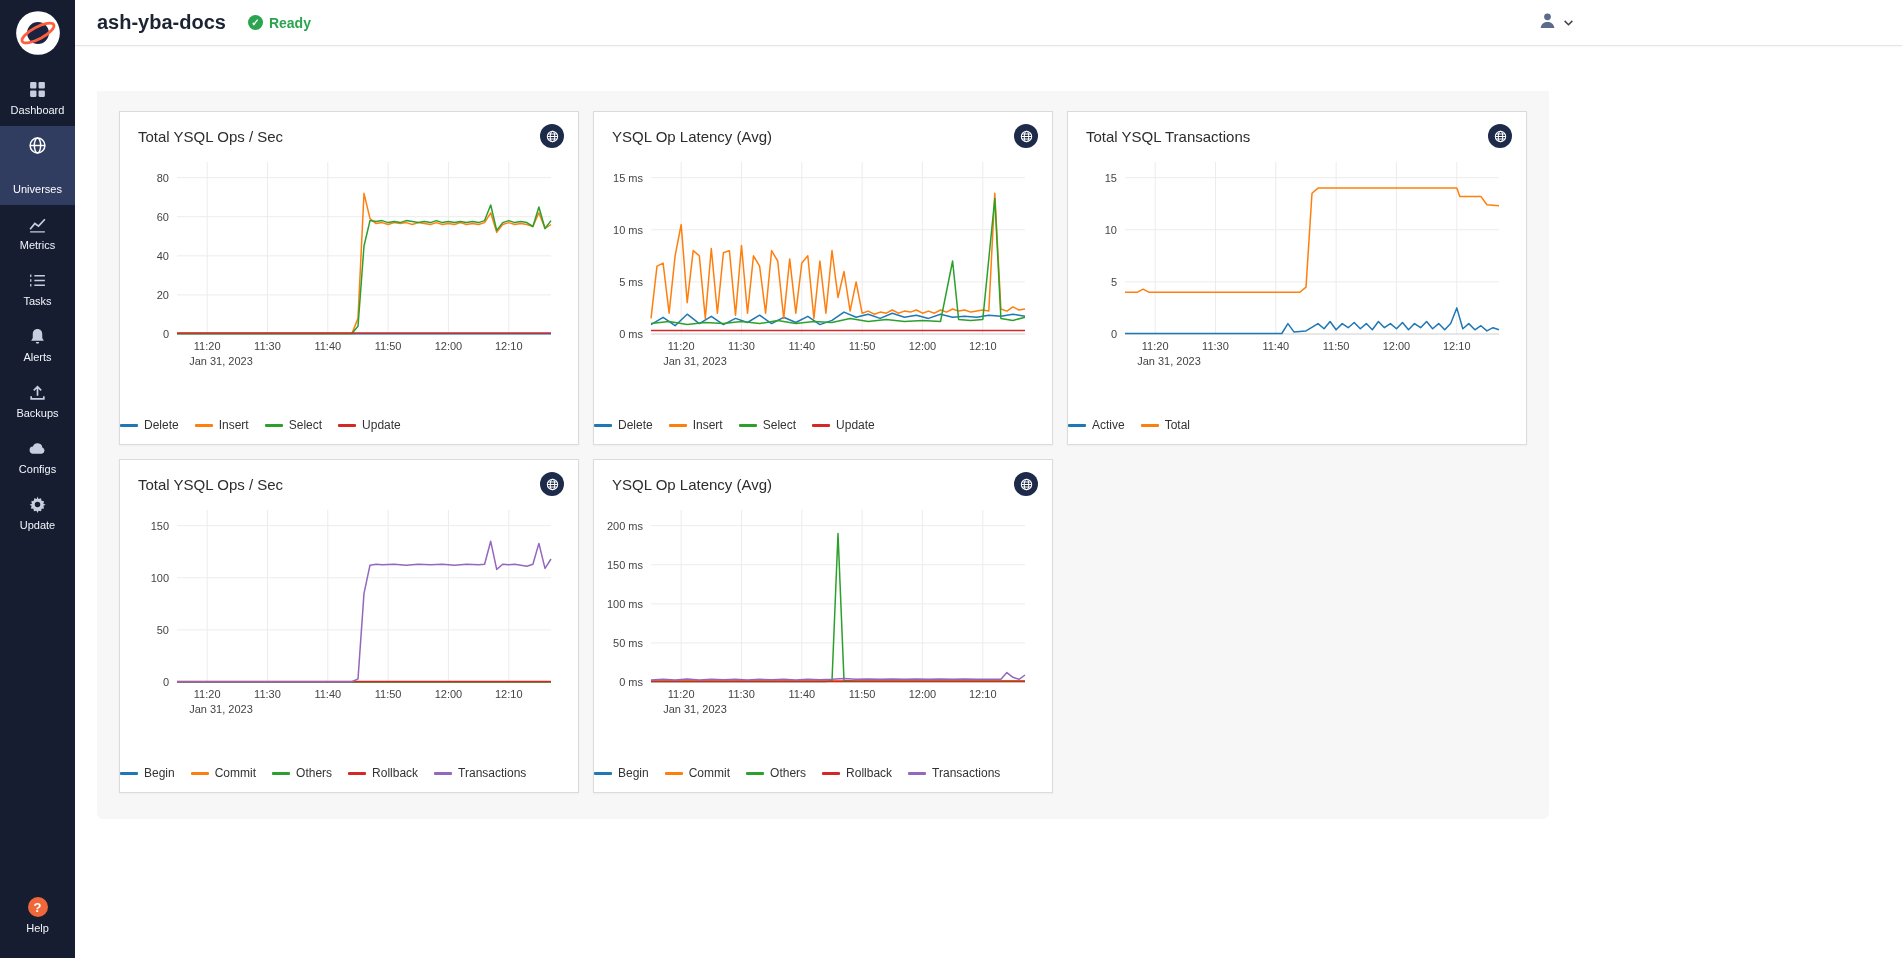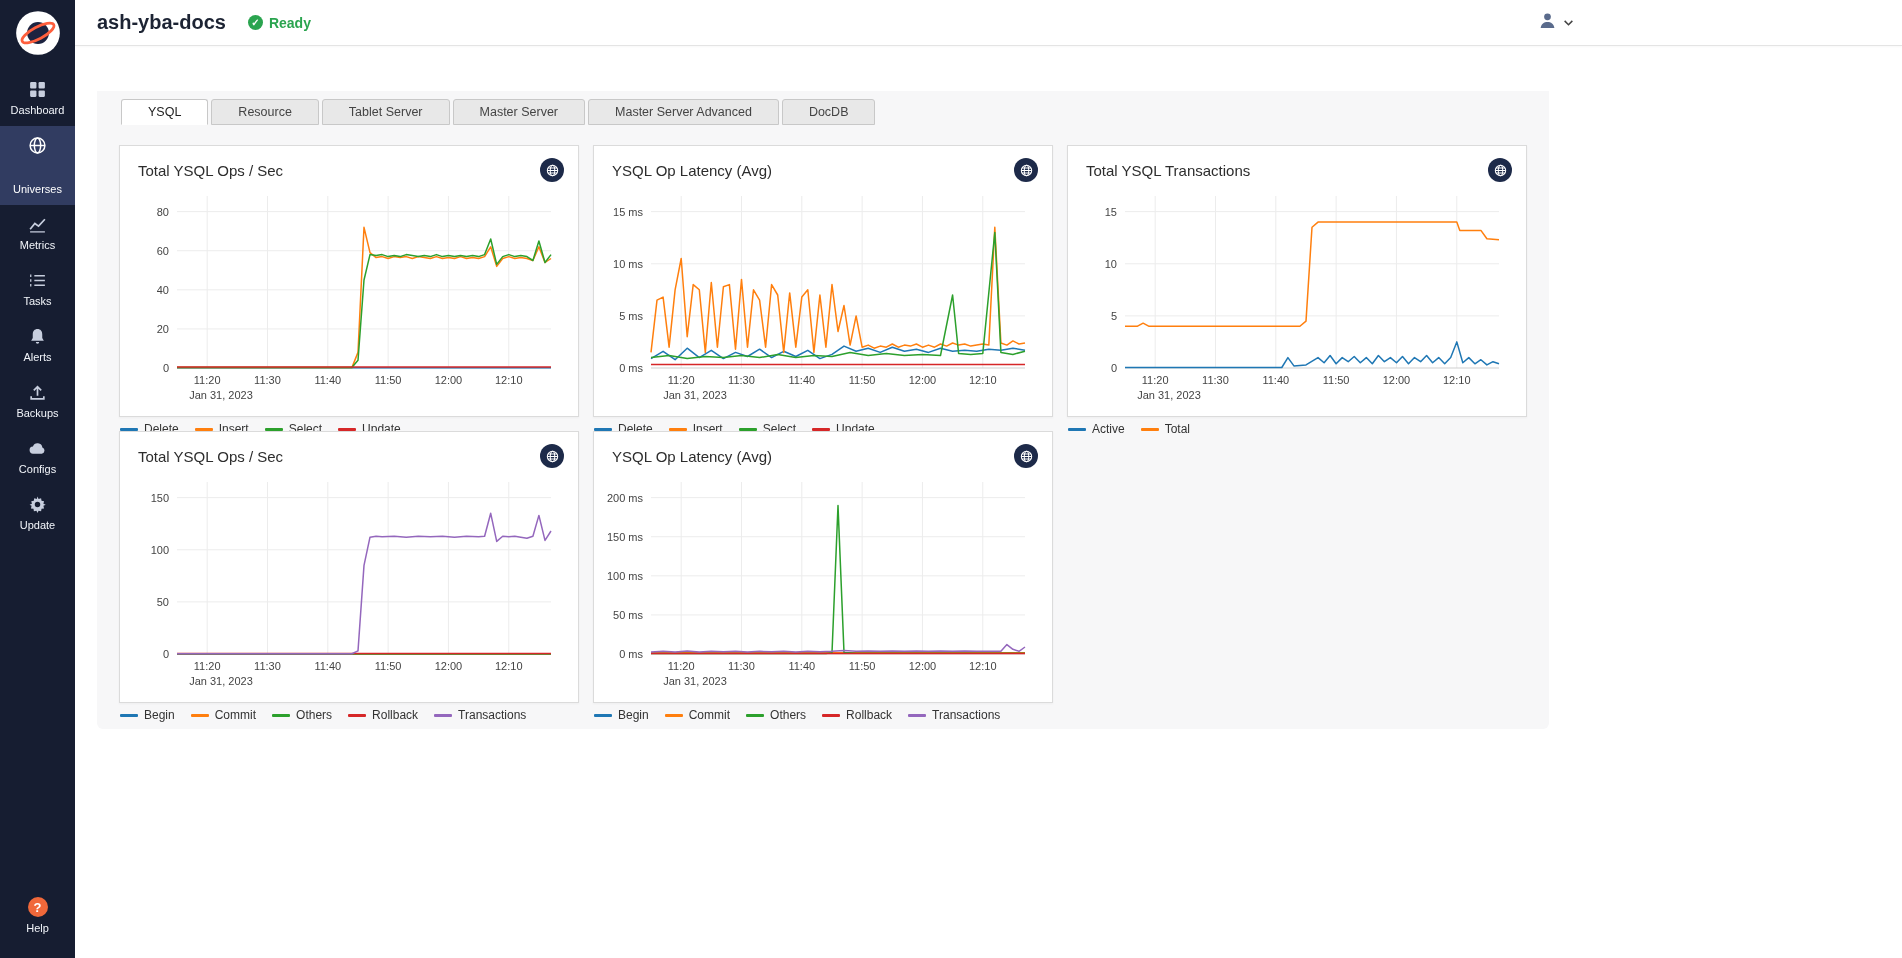--- a/index.html
+++ b/index.html
@@ -55,21 +55,21 @@
   }
   .tabs { display:flex; gap:3px; padding:8px 0 0 24px; }
   .tab {
     background:#e8e8e8; border:1px solid #c8c8c8; border-radius:3px 3px 0 0;
     padding:5px 26px; font-size:12.5px; color:#444; cursor:pointer; white-space:nowrap;
   }
   .tab.active { background:#ffffff; border-bottom-color:#ffffff; color:#222; }
 
   .charts { display:flex; flex-wrap:wrap; gap:14px; padding:20px 22px 22px; }
   .panel {
-    width:460px; height:272px; background:#fff; border:1px solid #dbdbdb;
+    width:460px; height:334px; background:#fff; border:1px solid #dbdbdb;
     box-shadow:0 1px 2px rgba(0,0,0,.04); display:flex; flex-direction:column;
   }
   .panel-head { display:flex; justify-content:space-between; align-items:center; padding:12px 14px 0 18px; }
   .chart-title { margin:0; font-size:15px; font-weight:500; color:#2d2d2d; }
   .globe-btn {
     width:24px; height:24px; border-radius:50%; background:#1d2a49; border:none; padding:0;
     display:flex; align-items:center; justify-content:center; cursor:pointer;
   }
   .chart-mount { padding:0 9px; }
   .chart-mount svg { display:block; margin:0 auto; }
@@ -196,28 +196,20 @@
         <span>
           <svg width="11" height="11" viewBox="0 0 10 10" fill="none" stroke="#444" stroke-width="1.4">
               <path d="M1.5 3.5 5 7l3.5-3.5"></path>
             </svg>
         </span>
       </div>
     </header>
 
     <div class="content-card">
 
-      <div class="tabs">
-        <div class="tab active">YSQL</div>
-        <div class="tab">Resource</div>
-        <div class="tab">Tablet Server</div>
-        <div class="tab">Master Server</div>
-        <div class="tab">Master Server Advanced</div>
-        <div class="tab">DocDB</div>
-      </div>
 
       <div class="charts">
 
         <section class="panel">
           <div class="panel-head">
             <h3 class="chart-title">Total YSQL Ops / Sec</h3>
             <button class="globe-btn">
               <svg width="13" height="13" viewBox="0 0 14 14" fill="none" stroke="#fff" stroke-width="1.1">
                   <circle cx="7" cy="7" r="5.6"></circle>
                   <ellipse cx="7" cy="7" rx="2.4" ry="5.6"></ellipse>

